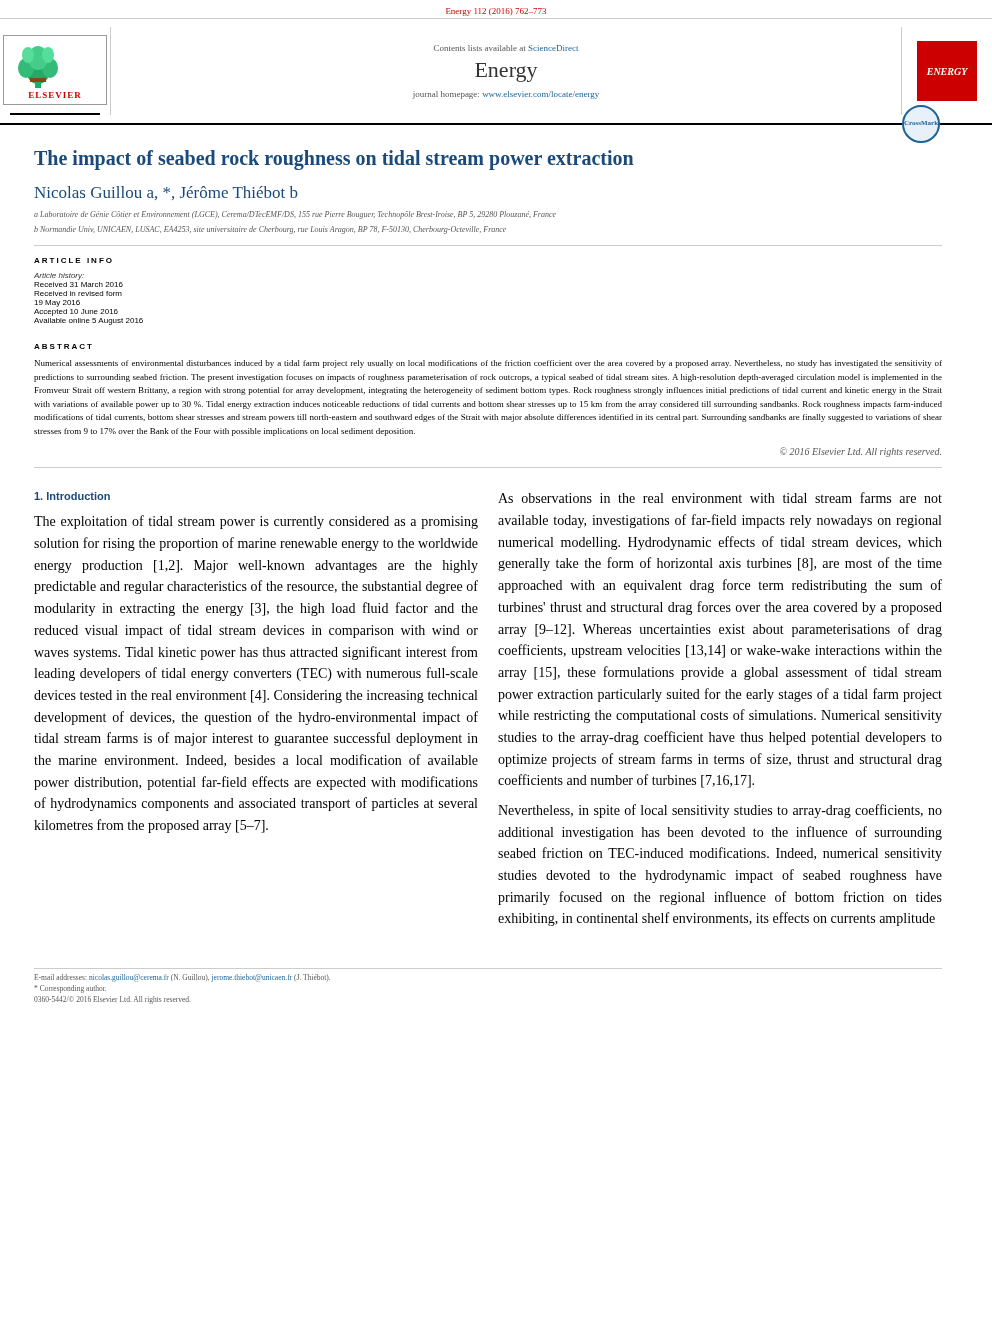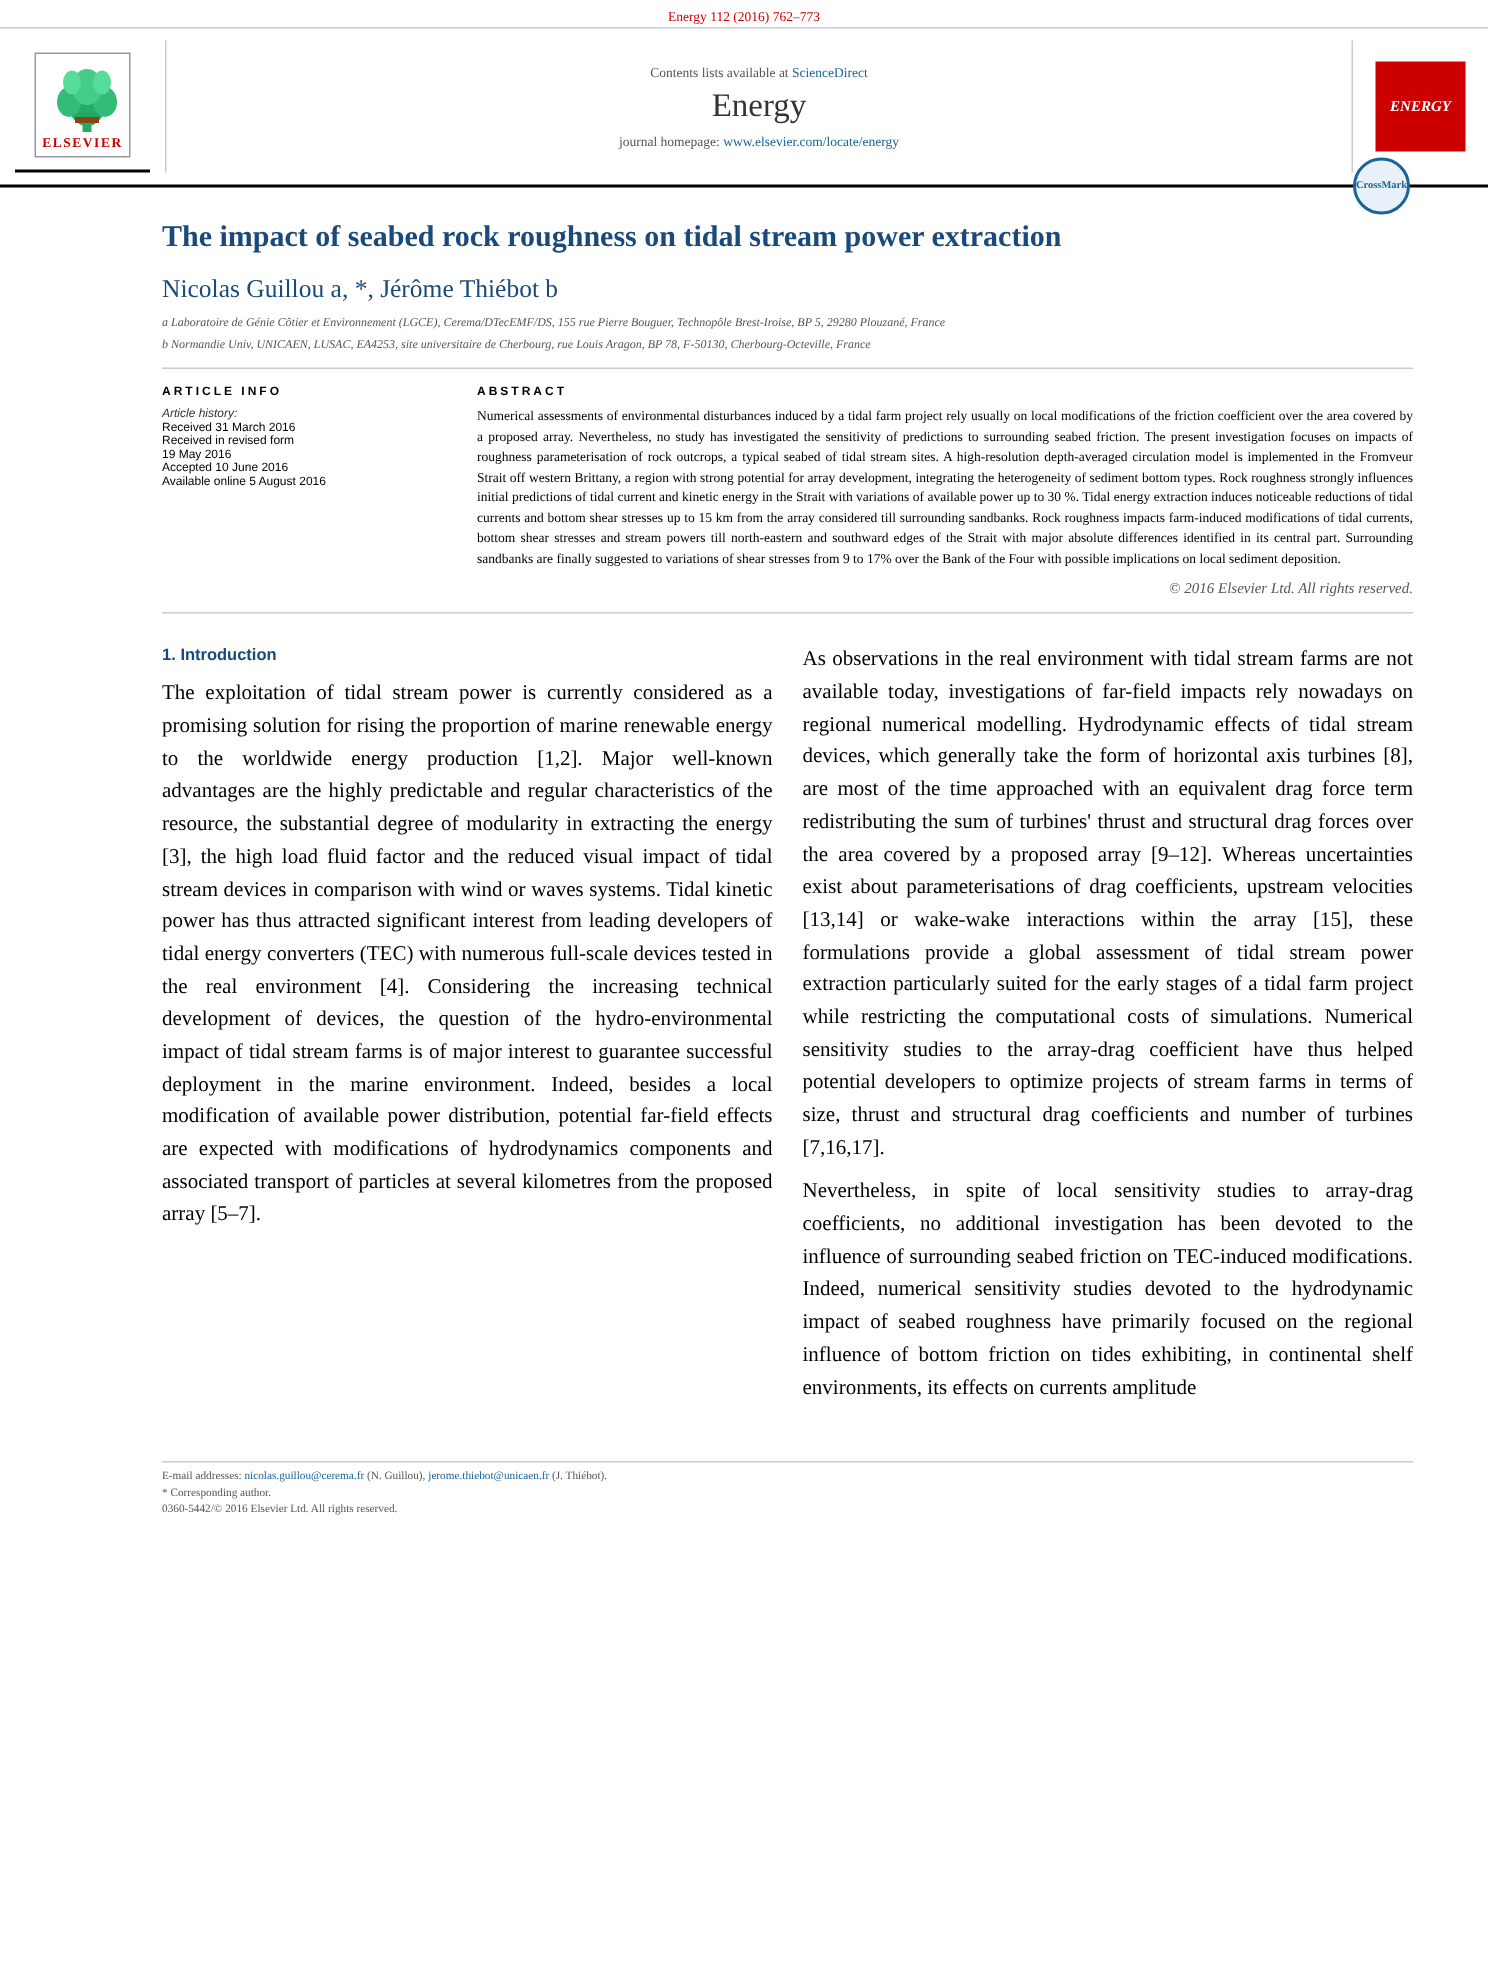--- a/index.html
+++ b/index.html
@@ -36,21 +36,21 @@
       flex-direction: column;
       align-items: center;
       justify-content: center;
     }
     .elsevier-box {
       border: 1px solid #999;
       padding: 4px;
       text-align: center;
       font-size: 8px;
       color: #555;
-      width: 64px;
+      width: 104px;
     }
     .elsevier-label {
       font-size: 9px;
       color: #c00;
       font-weight: bold;
       letter-spacing: 1px;
     }
     .journal-center {
       flex: 1;
       display: flex;
@@ -100,22 +100,21 @@
       width: 60px;
       height: 60px;
       display: flex;
       align-items: center;
       justify-content: center;
       font-style: italic;
     }
 
     
     .article-content {
-      padding: 20px 50px 20px 80px;
-      margin-left: 28px;
+      padding: 20px 50px 20px 34px;
     }
 
     .article-main-title {
       font-size: 20px;
       font-weight: bold;
       color: #1a4a7a;
       margin-bottom: 12px;
       line-height: 1.3;
     }
 
@@ -156,22 +155,23 @@
 
     .divider {
       border: none;
       border-top: 1px solid #ccc;
       margin: 10px 0;
     }
 
     
     .two-col {
       display: flex;
-      gap: 20px;
+      gap: 9px;
       margin: 10px 0;
+      flex-direction: column;
     }
     .col-left {
       width: 190px;
       flex-shrink: 0;
     }
     .col-right {
       flex: 1;
     }
 
     .section-label {

